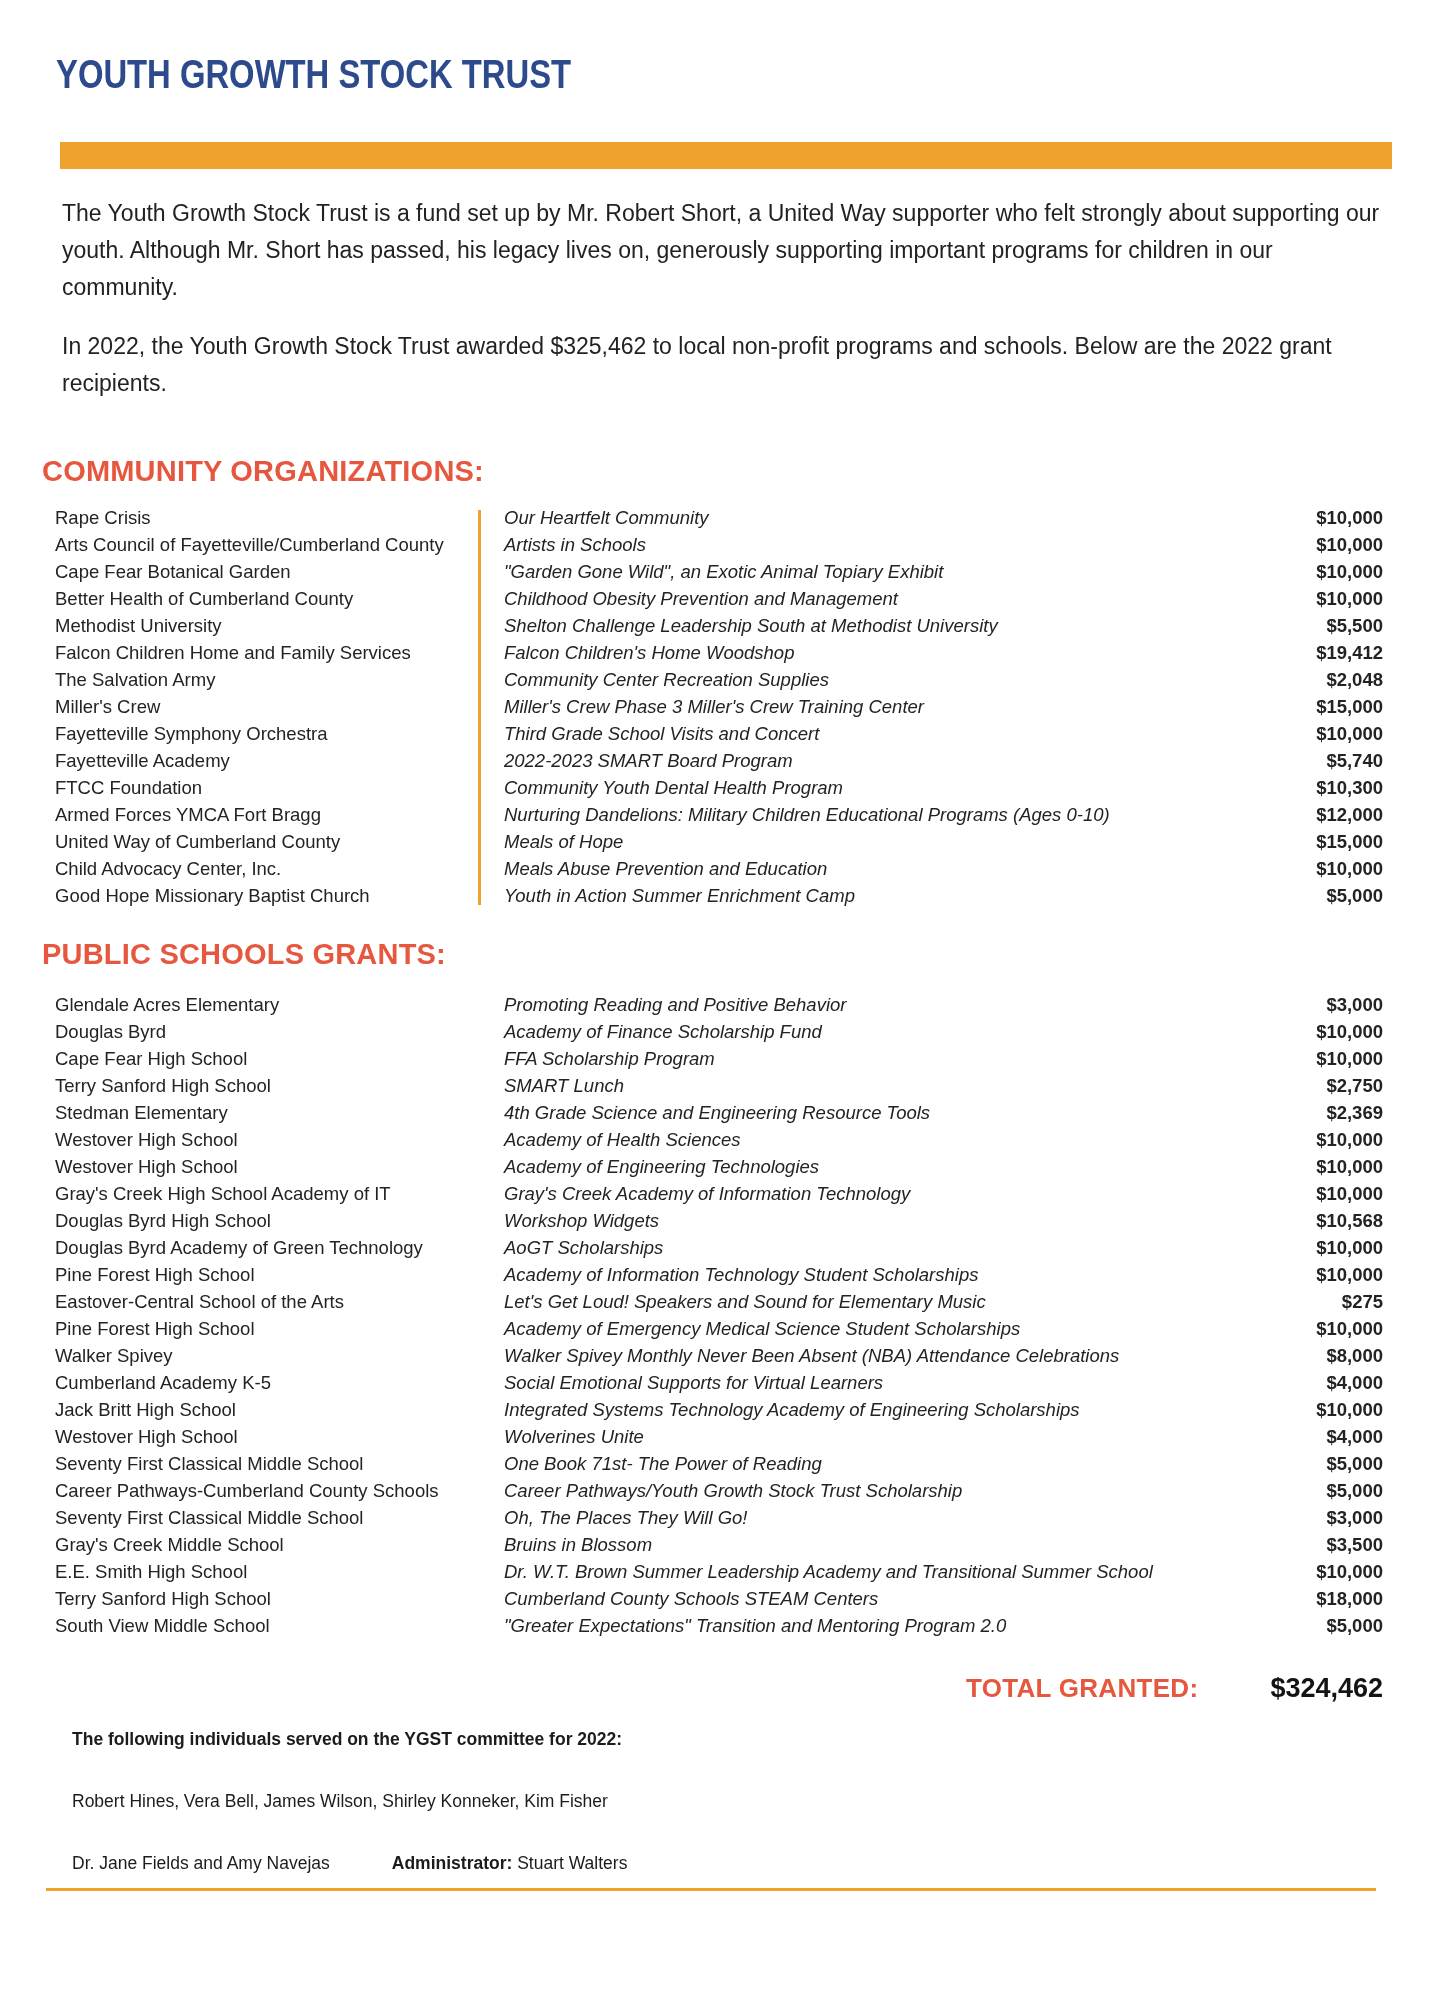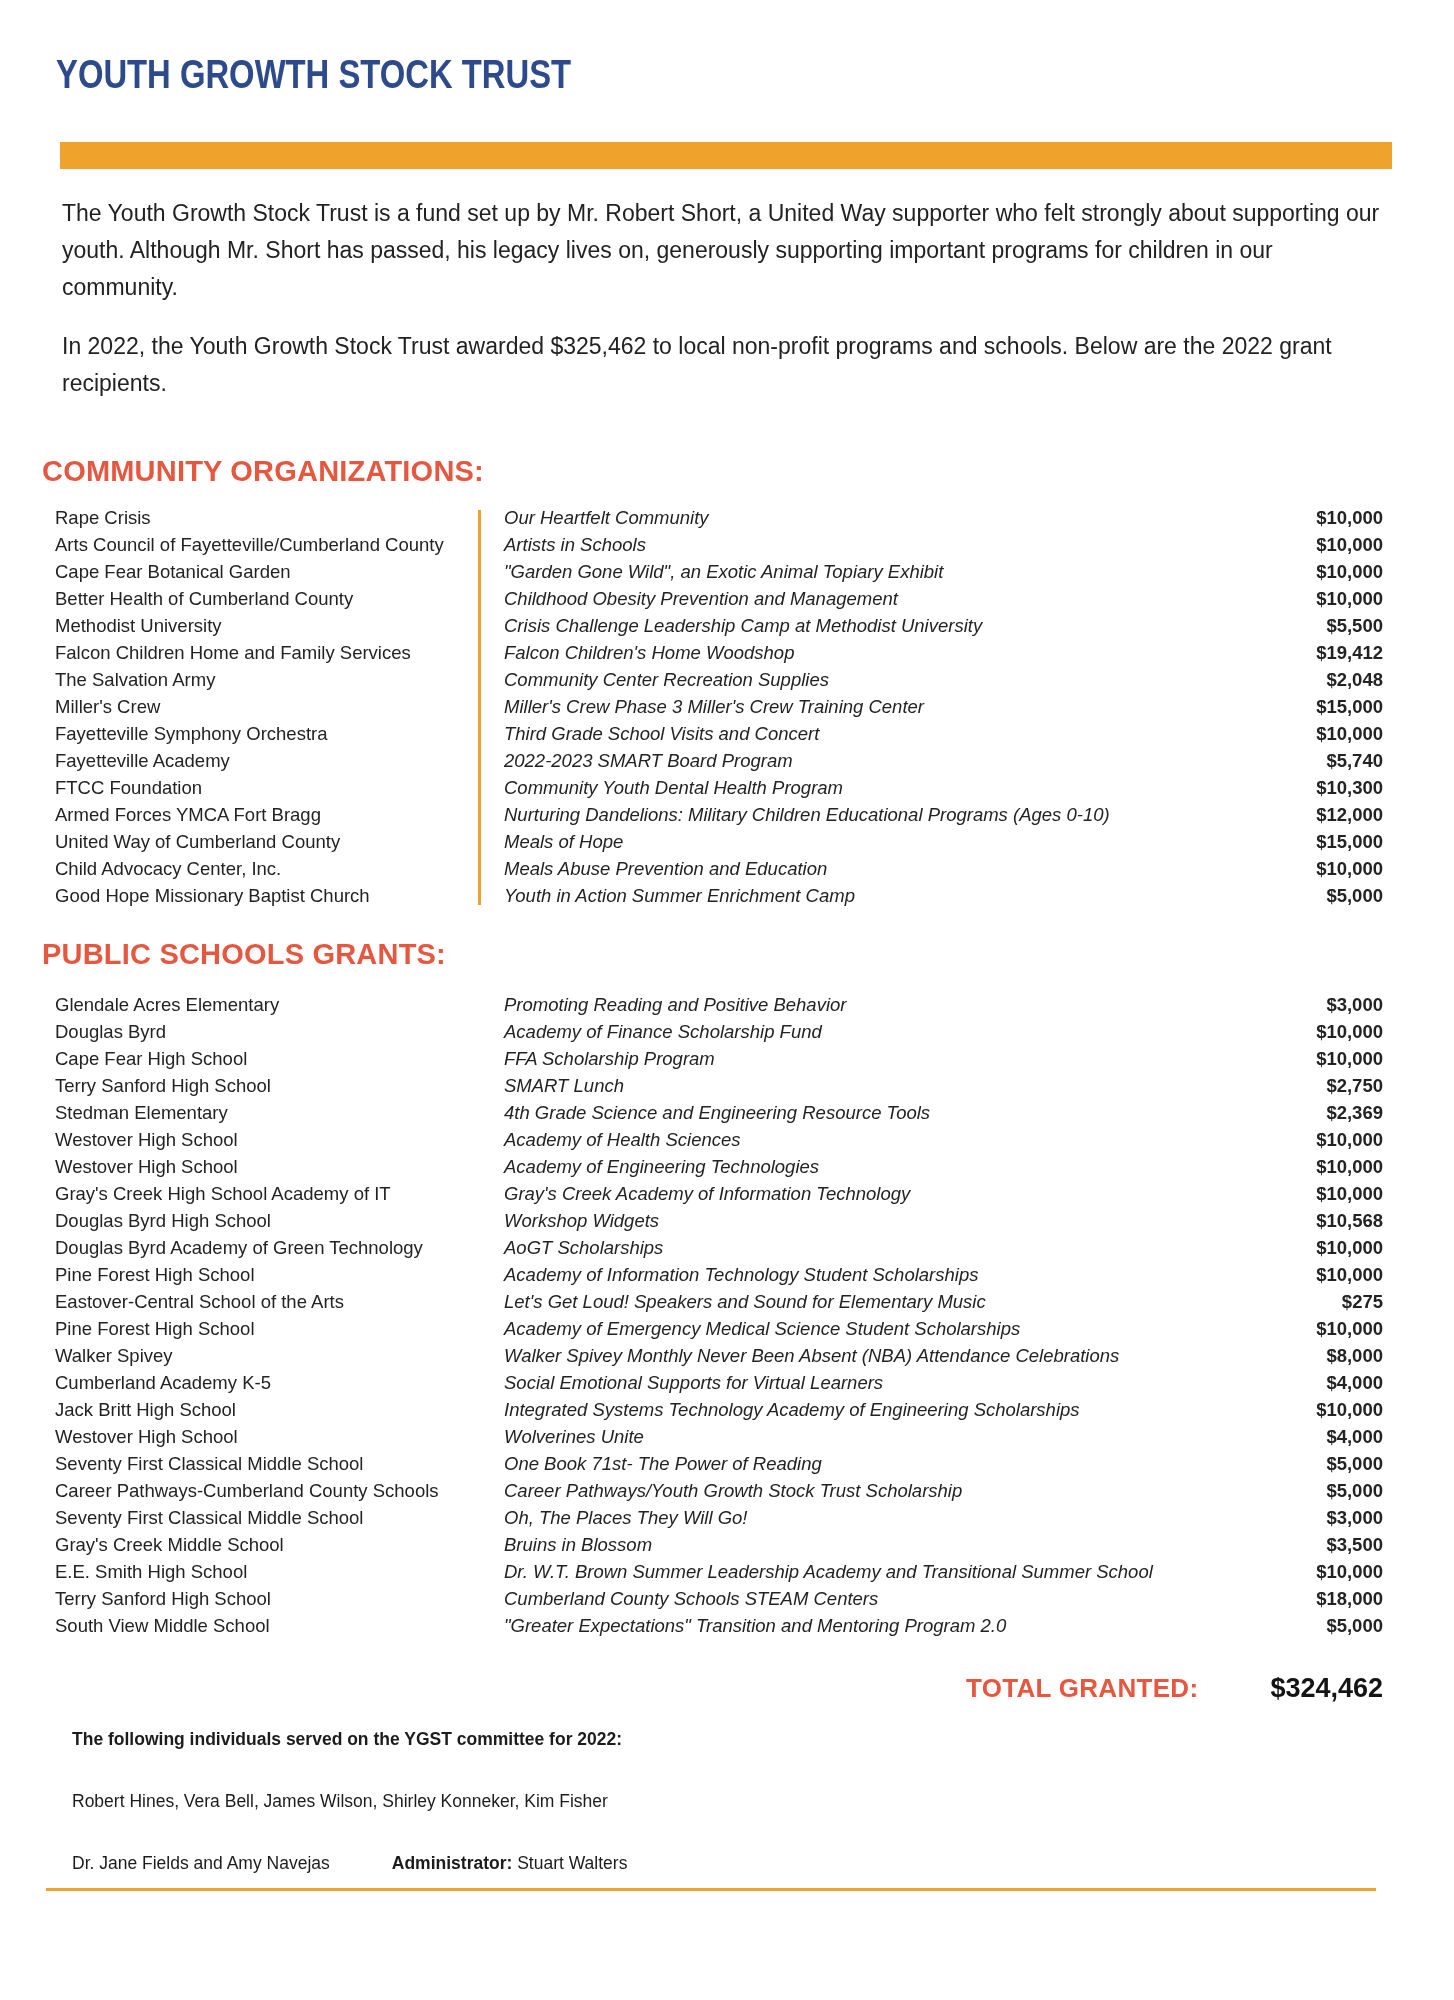--- a/index.html
+++ b/index.html
@@ -173,21 +173,21 @@
   </div>
 
   <div class="grant-row">
     <div class="org">Better Health of Cumberland County</div>
     <div class="prog">Childhood Obesity Prevention and Management</div>
     <div class="amt">$10,000</div>
   </div>
 
   <div class="grant-row">
     <div class="org">Methodist University</div>
-    <div class="prog">Crisis Challenge Leadership Camp at Methodist University</div>
+    <div class="prog">Shelton Challenge Leadership South at Methodist University</div>
     <div class="amt">$5,500</div>
   </div>
 
   <div class="grant-row">
     <div class="org">Falcon Children Home and Family Services</div>
     <div class="prog">Falcon Children's Home Woodshop</div>
     <div class="amt">$19,412</div>
   </div>
 
   <div class="grant-row">

